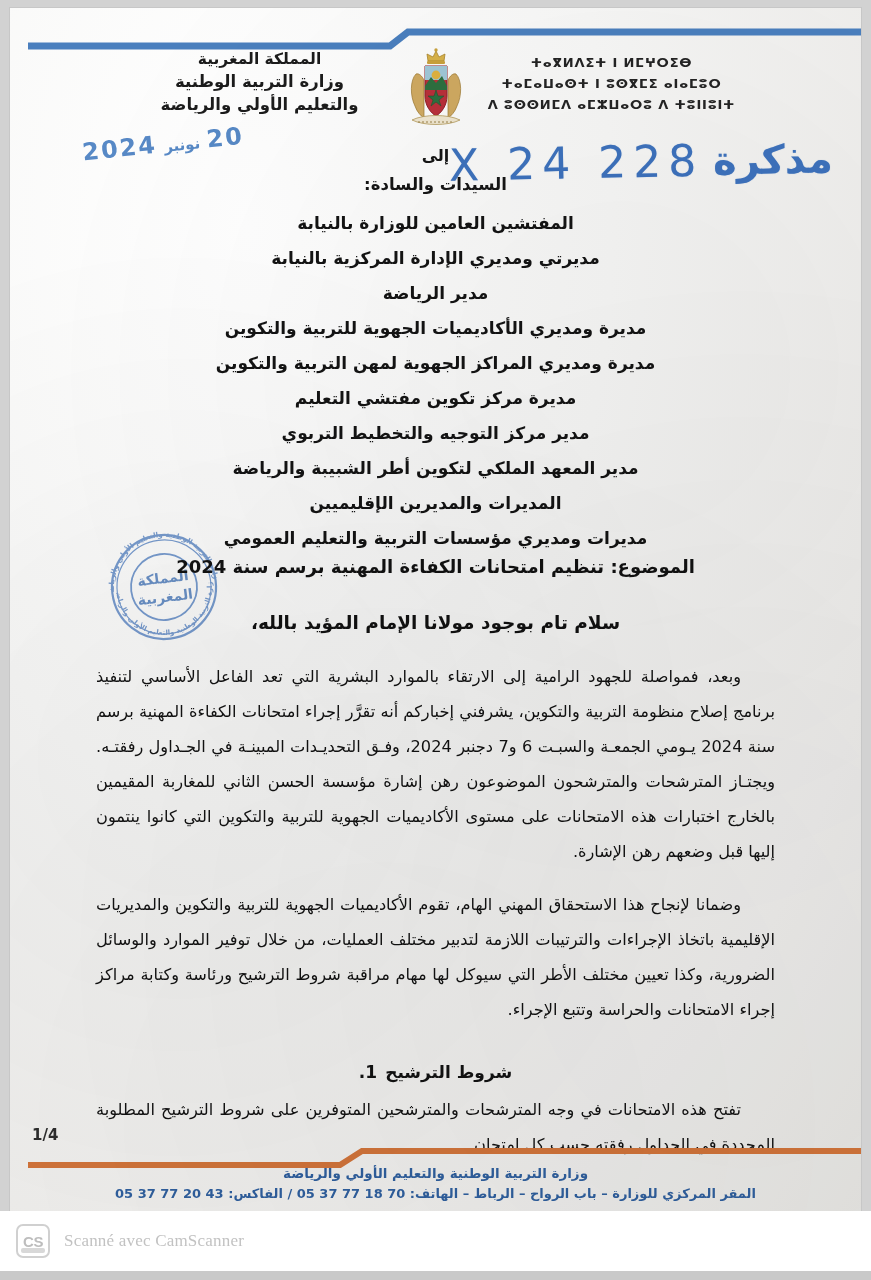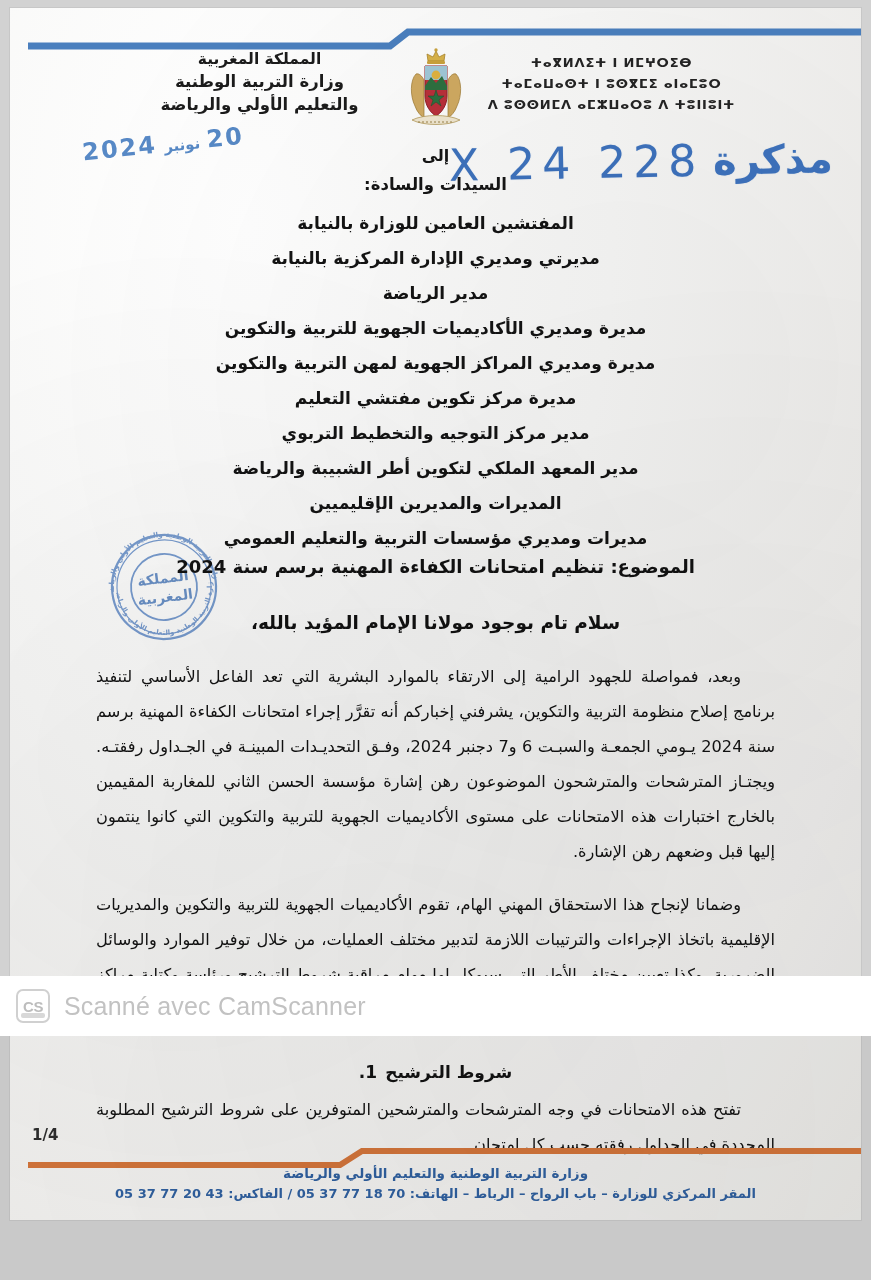--- a/index.html
+++ b/index.html
@@ -3,21 +3,21 @@
 <meta charset="utf-8">
 <title>Scanned Document</title>
 <style>
   html,body{margin:0;padding:0;}
   body{
     width:871px;height:1280px;overflow:hidden;
     background:#c9c9c9;
     font-family:"DejaVu Sans","Liberation Sans",sans-serif;
   }
   .scan{
-    position:relative;width:871px;height:1036px;
+    position:relative;width:871px;height:1271px;
     background:#d2d2d2;
   }
   
   .sheet{
     position:absolute;left:10px;top:8px;width:851px;height:1212px;
     background:
       radial-gradient(ellipse at 28% 18%, #ffffff 0%, #f8f8f7 42%, #efeeec 78%, #e7e6e3 100%);
     box-shadow:0 0 0 1px rgba(0,0,0,.05);
   }
   
@@ -160,22 +160,22 @@
   }
   .cs-logo span{
     font-family:"Liberation Sans",sans-serif;
     font-size:15px;font-weight:700;color:#bdbdbd;letter-spacing:-.5px;
   }
   .cs-logo::after{
     content:"";position:absolute;left:3px;right:3px;bottom:3px;height:5px;
     background:#d8d8d8;border-radius:2px;
   }
   .cam-text{
-    font-family:Liberation Sans, sans-serif;
-    font-size:25px;color:#c2c2c2;letter-spacing:.2px;
+    font-family:Liberation Serif, serif;
+    font-size:17px;color:#c2c2c2;letter-spacing:.2px;
   }
 </style>
 </head>
 <body>
 
 <div class="scan">
   <div class="sheet">
 
     <div class="rule header-rule">
       <svg viewBox="0 0 851 34" preserveAspectRatio="none" aria-hidden="true">

